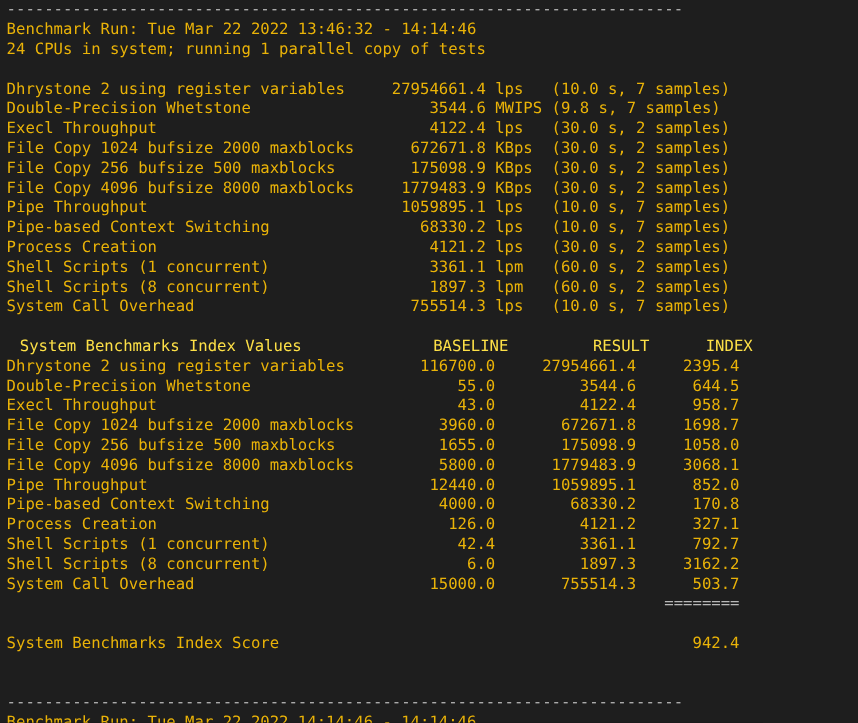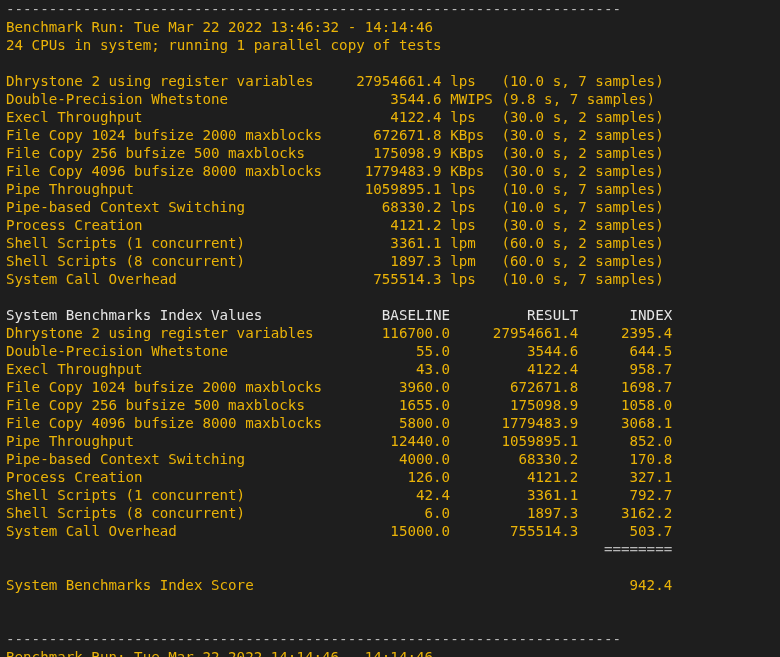--- a/index.html
+++ b/index.html
@@ -38,21 +38,21 @@
   .line {
     height: 18px;
     white-space: pre;
     color: #eab308;
   }
 
   .line.blank { color: transparent; }
 
   .rule { color: #b8b8b8; }
 
-  .hdr { color: #e5e5e5; }
+  .hdr { color: #fde047; margin-left: 12px; }
 
   
   #watermark {
     position: absolute;
     left: 174px;
     top: 303px;
     width: 432px;
     height: 44px;
     display: flex;
     align-items: center;

